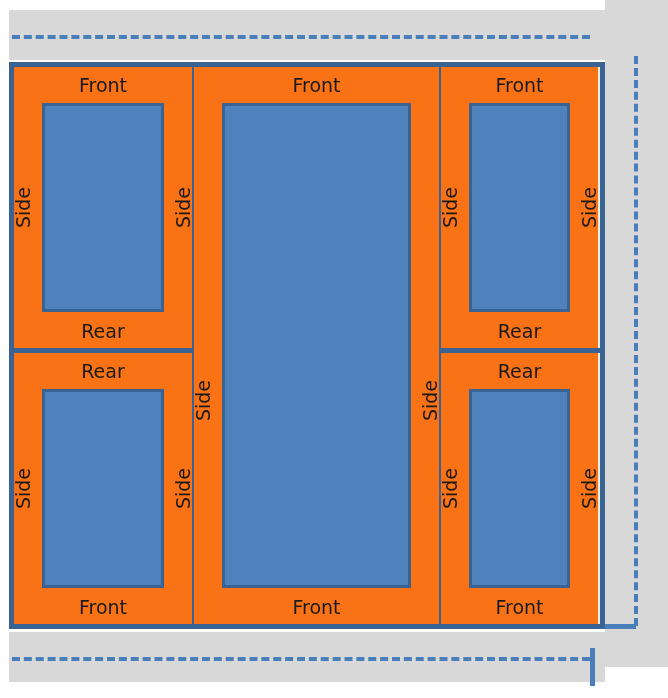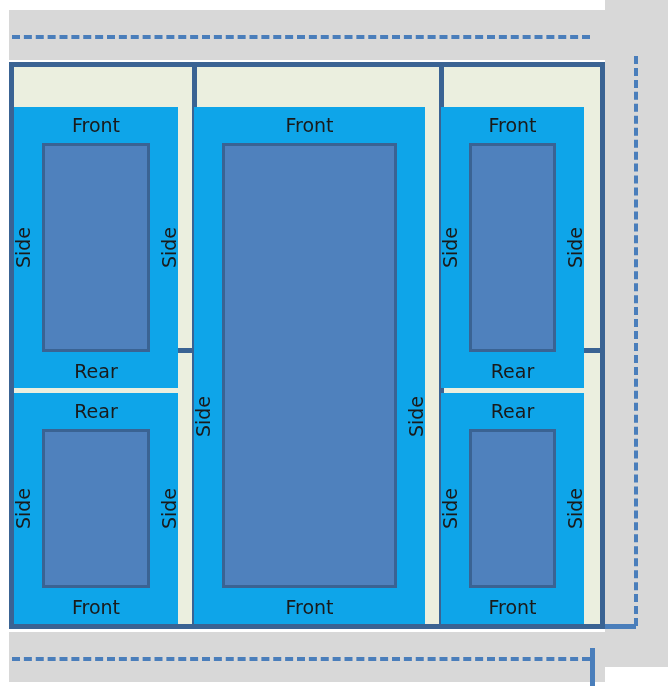--- a/index.html
+++ b/index.html
@@ -34,21 +34,21 @@
   .col{position:absolute;top:0;bottom:0;}
   #col-left  {left:0px;  width:180px;}
   #col-center{left:180px;width:247px;}
   #col-right {left:427px;right:0;}
 
   .vdiv{position:absolute;top:0;bottom:0;width:5px;background:#3a6393;}
   #vdiv-1{left:178px;}
   #vdiv-2{left:425px;}
 
   
-  .cell{position:absolute;left:0;right:16px;background:#0ea5e9;margin-top:40px;}
+  .cell{position:absolute;left:0;right:2px;background:#f97316;}
   .cell-top   {top:0;height:281px;}
   .cell-bottom{top:286px;bottom:0;}
   .cell-full  {top:0;bottom:0;}
 
   .hdiv{position:absolute;left:0;right:0;height:5px;background:#3a6393;}
   #hdiv-left {top:281px;}
   #hdiv-right{top:281px;}
 
   
   .stall{position:absolute;background:#4f81bd;border:3px solid #3a6393;

